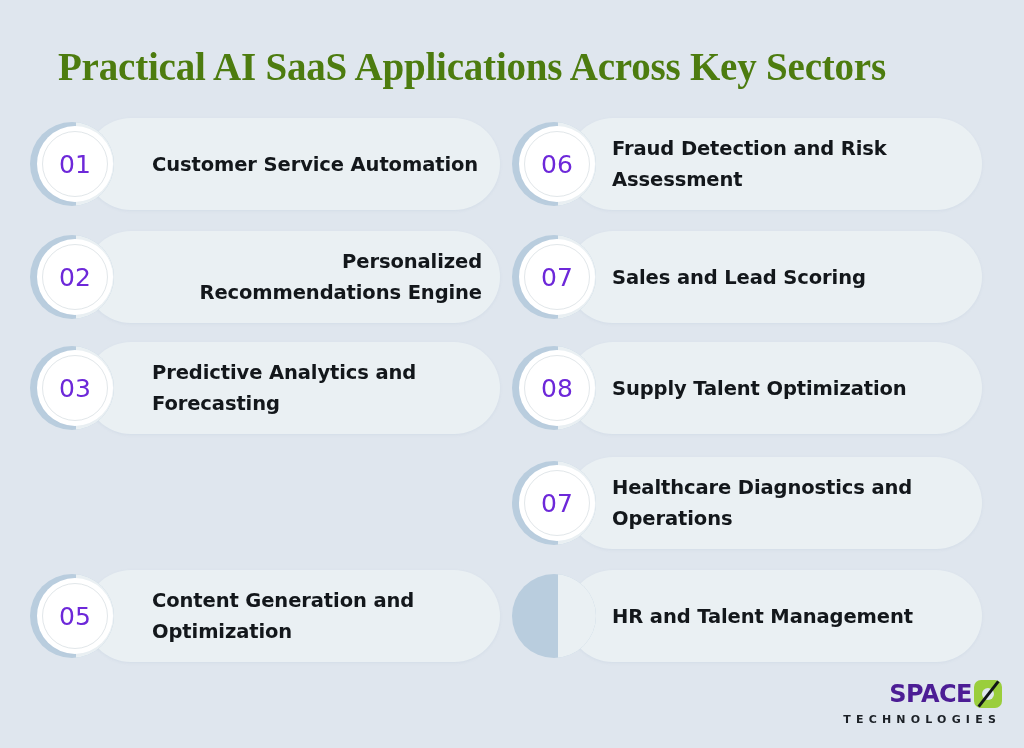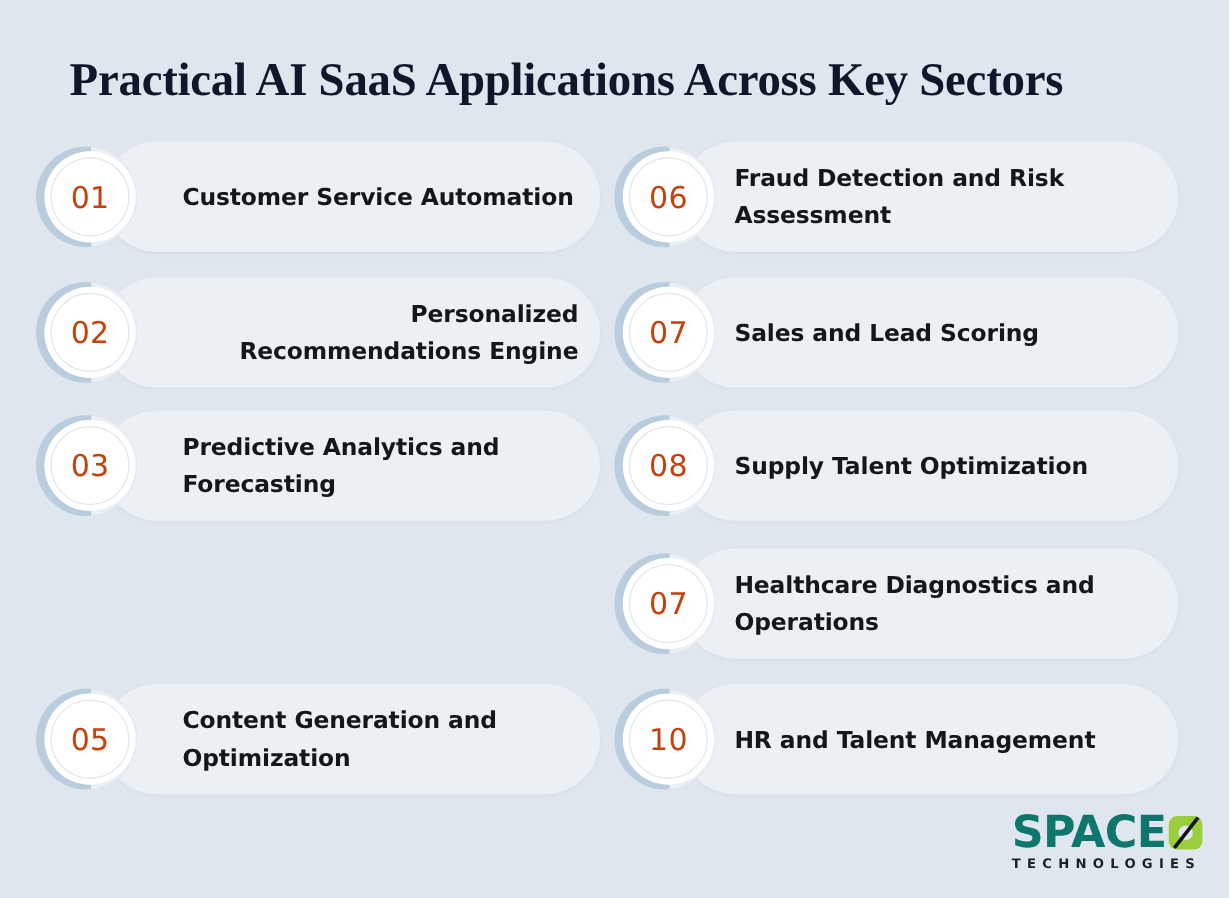--- a/index.html
+++ b/index.html
@@ -19,21 +19,21 @@
   
   .page-title {
     position: absolute;
     left: 58px;
     top: 44px;
     width: 920px;
     font-family: "Liberation Serif", serif;
     font-weight: bold;
     font-size: 39px;
     line-height: 46px;
-    color: #0f172a;
+    color: #4d7c0f;
     letter-spacing: -0.2px;
     white-space: nowrap;
   }
 
   
   .board {
     position: absolute;
     left: 0;
     top: 118px;
     width: 1024px;
@@ -107,21 +107,21 @@
     border: 1px solid #e2e7ea;
     box-shadow: 0 0 0 5px #ffffff, 0 2px 5px rgba(120,150,180,0.18);
     display: flex;
     align-items: center;
     justify-content: center;
   }
   .num-circle .num {
     font-family: "DejaVu Sans", sans-serif;
     font-size: 25px;
     font-weight: 400;
-    color: #c2410c;
+    color: #6d28d9;
     letter-spacing: 0.2px;
     line-height: 1;
   }
 
   
   .row-label {
     position: absolute;
     left: 122px;
     top: 0;
     width: 330px;
@@ -144,24 +144,24 @@
     bottom: 22px;
     text-align: left;
   }
   .logo-main {
     display: flex;
     align-items: center;
     justify-content: flex-end;
   }
   .logo-word {
     font-family: "DejaVu Sans", sans-serif;
-    font-size: 37px;
+    font-size: 24px;
     font-weight: bold;
     letter-spacing: -0.5px;
-    color: #0f766e;
+    color: #4c1d95;
     line-height: 34px;
   }
   .logo-mark {
     position: relative;
     width: 28px;
     height: 28px;
     margin-left: 2px;
     margin-bottom: 1px;
   }
   .logo-mark .disc {
@@ -282,23 +282,20 @@
       <div class="accent"></div>
       <div class="num-circle">
         <span class="num">07</span>
       </div>
       <div class="row-label">Healthcare Diagnostics and Operations</div>
     </div>
 
     <div class="row r4">
       <div class="card"></div>
       <div class="accent"></div>
-      <div class="num-circle">
-        <span class="num">10</span>
-      </div>
       <div class="row-label">HR and Talent Management</div>
     </div>
 
   </div>
 
 </div>
 
 <div class="logo">
   <div class="logo-main">
     <span class="logo-word">SPACE</span>

